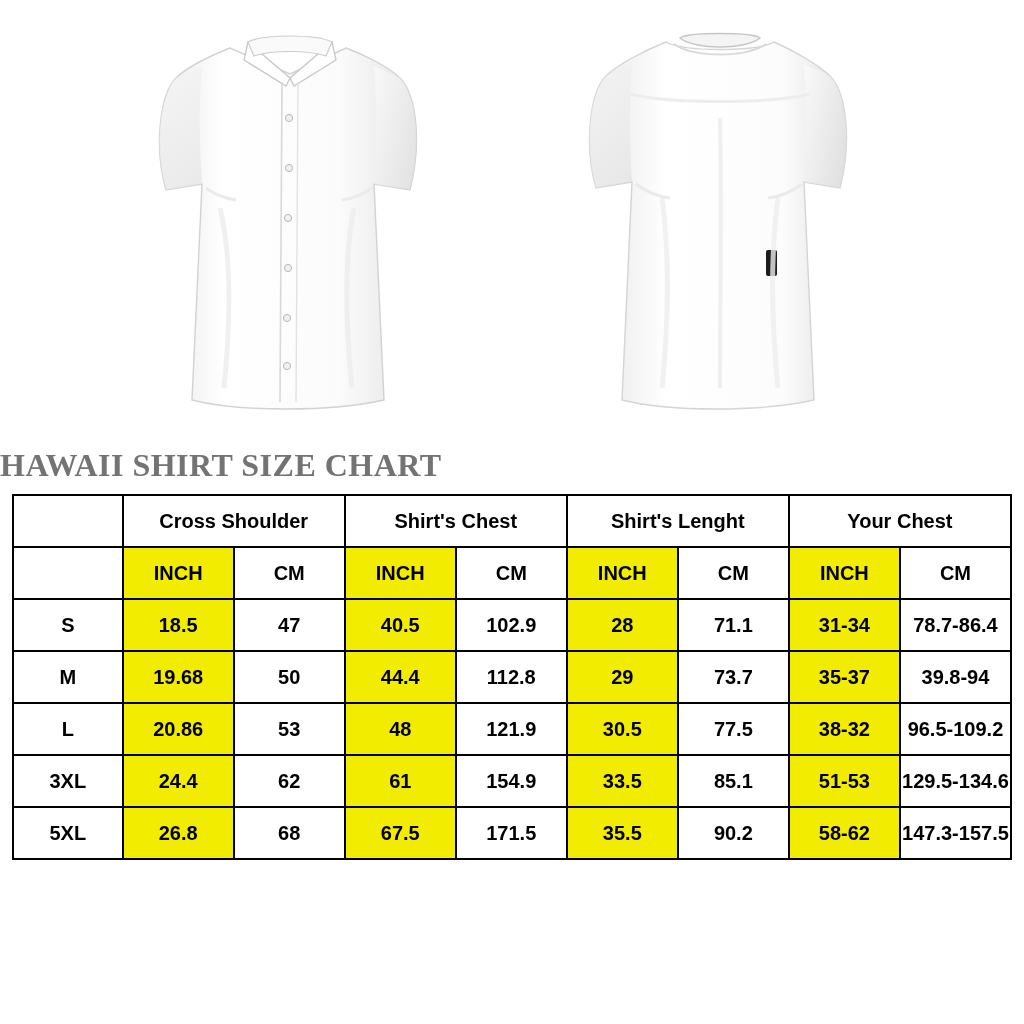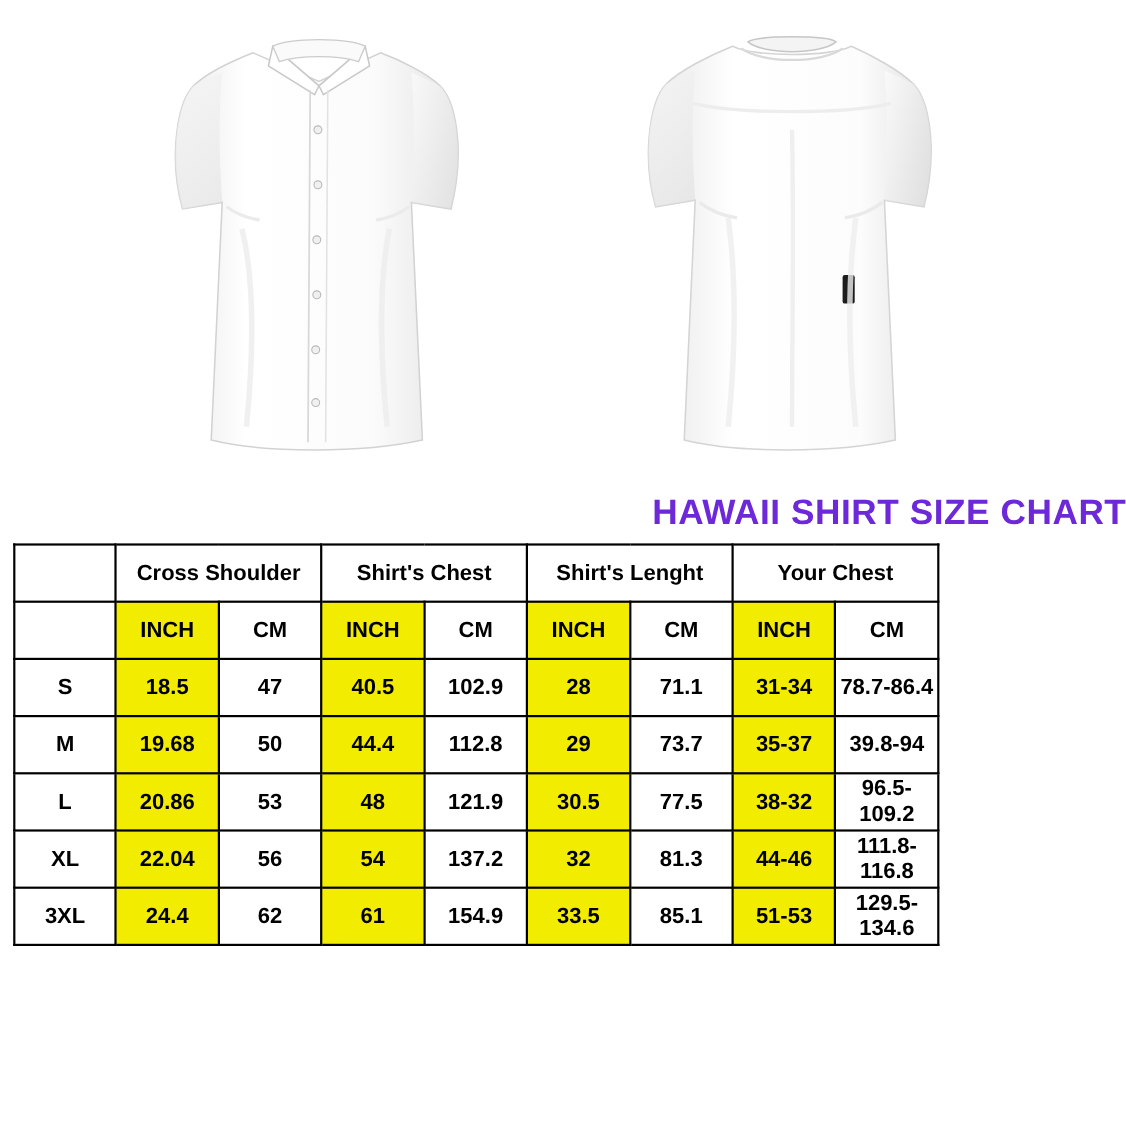--- a/index.html
+++ b/index.html
@@ -33,37 +33,37 @@
     position: absolute;
     top: 8px;
   }
   .shirt-front { left: 140px; }
   .shirt-back  { left: 570px; }
 
   .shirt svg { display: block; }
 
   
   .chart-title {
-    text-align: right;
+    text-align: left;
     font-size: 32px;
     font-weight: bold;
     letter-spacing: 0.5px;
     margin: 2px 0 10px 0;
-    color: #6d28d9;
-    font-family: Liberation Sans, sans-serif;
+    color: #737373;
+    font-family: Liberation Serif, serif;
   }
 
   
   .table-wrap {
     padding: 0 12px;
     box-sizing: border-box;
   }
   table.size-chart {
     border-collapse: collapse;
-    width: 842px;
+    width: 1000px;
     table-layout: fixed;
     font-family: "Liberation Sans", sans-serif;
   }
   table.size-chart td, table.size-chart th {
     border: 2px solid #000000;
     text-align: center;
     vertical-align: middle;
     font-weight: bold;
     color: #000000;
     padding: 0;
@@ -256,43 +256,43 @@
           <td class="hl">20.86</td>
           <td>53</td>
           <td class="hl">48</td>
           <td>121.9</td>
           <td class="hl">30.5</td>
           <td>77.5</td>
           <td class="hl">38-32</td>
           <td class="sm-num">96.5-109.2</td>
         </tr>
 
-        <tr>
-          <td class="size-col">XL</td>
-          <td class="hl">22.04</td>
-          <td>56</td>
-          <td class="hl">54</td>
-          <td>137.2</td>
-          <td class="hl">32</td>
-          <td>81.3</td>
-          <td class="hl">44-46</td>
-          <td class="sm-num">111.8-116.8</td>
-        </tr>
 
 
         <tr>
           <td class="size-col">3XL</td>
           <td class="hl">24.4</td>
           <td>62</td>
           <td class="hl">61</td>
           <td>154.9</td>
           <td class="hl">33.5</td>
           <td>85.1</td>
           <td class="hl">51-53</td>
           <td class="sm-num">129.5-134.6</td>
         </tr>
 
 
+        <tr>
+          <td class="size-col">5XL</td>
+          <td class="hl">26.8</td>
+          <td>68</td>
+          <td class="hl">67.5</td>
+          <td>171.5</td>
+          <td class="hl">35.5</td>
+          <td>90.2</td>
+          <td class="hl">58-62</td>
+          <td class="sm-num">147.3-157.5</td>
+        </tr>
       </tbody>
     </table>
   </div>
 
 </div>
 
 </body></html>

